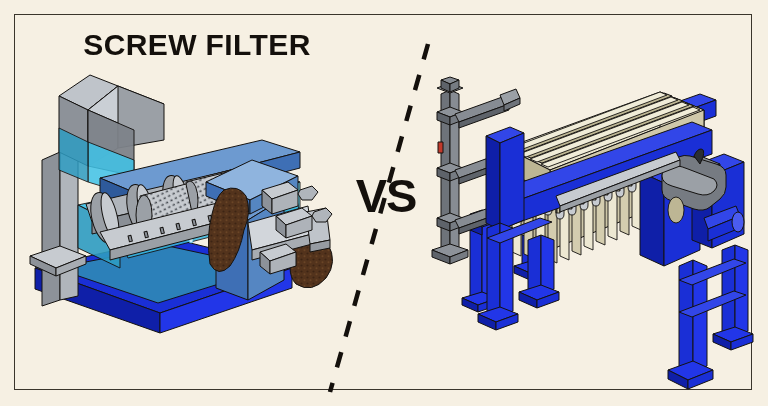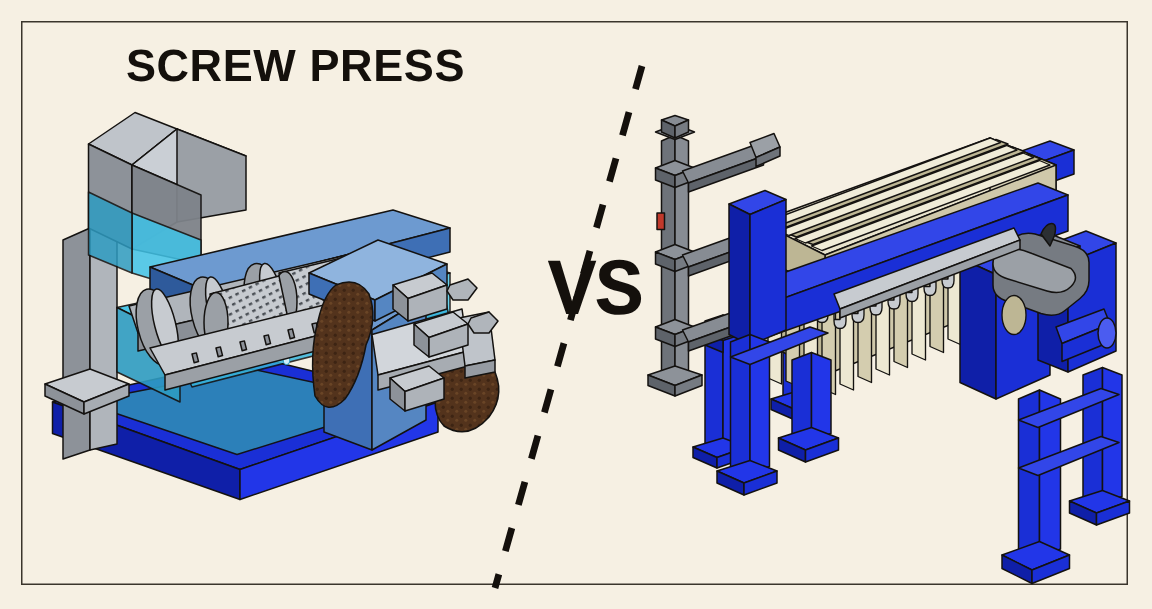--- a/index.html
+++ b/index.html
@@ -39,27 +39,26 @@
   #title-left  { left: 22px;  width: 350px; }
   #title-right { left: 400px; width: 350px; }
 
   #vs-badge {
     position: absolute;
     left: 344px;
     top: 168px;
     width: 84px;
     height: 56px;
     font-weight: 700;
-    font-size: 54px;
+    font-size: 47px;
     line-height: 56px;
     letter-spacing: -1px;
     color: #14100c;
-    text-align: right;
+    text-align: center;
     z-index: 40;
-    font-family: Liberation Mono, monospace;
   }
 
   svg.art { position: absolute; left: 0; top: 0; }
   #svg-divider { z-index: 30; }
   #svg-screw   { z-index: 10; }
   #svg-filter  { z-index: 10; }
 </style>
 </head>
 <body>
 
@@ -405,19 +404,19 @@
         <polygon points="679,280 734,259 746,263 692,285" fill="#3246E8"></polygon>
         <polygon points="679,312 734,291 746,295 692,317" fill="#3246E8"></polygon>
       </g>
     </g>
   </svg>
 
   <svg class="art" id="svg-divider" width="768" height="406" viewBox="0 0 768 406">
     <line x1="428" y1="44" x2="330" y2="392" stroke="#14100C" stroke-width="4.5" stroke-dasharray="16 16" stroke-linecap="butt"></line>
   </svg>
 
-  <div class="title" id="title-left">SCREW PRESS</div>
+  <div class="title" id="title-left">SCREW FILTER</div>
 
 
   <div id="vs-badge">VS</div>
 
   <div id="frame"></div>
 </div>
 
 </body></html>

